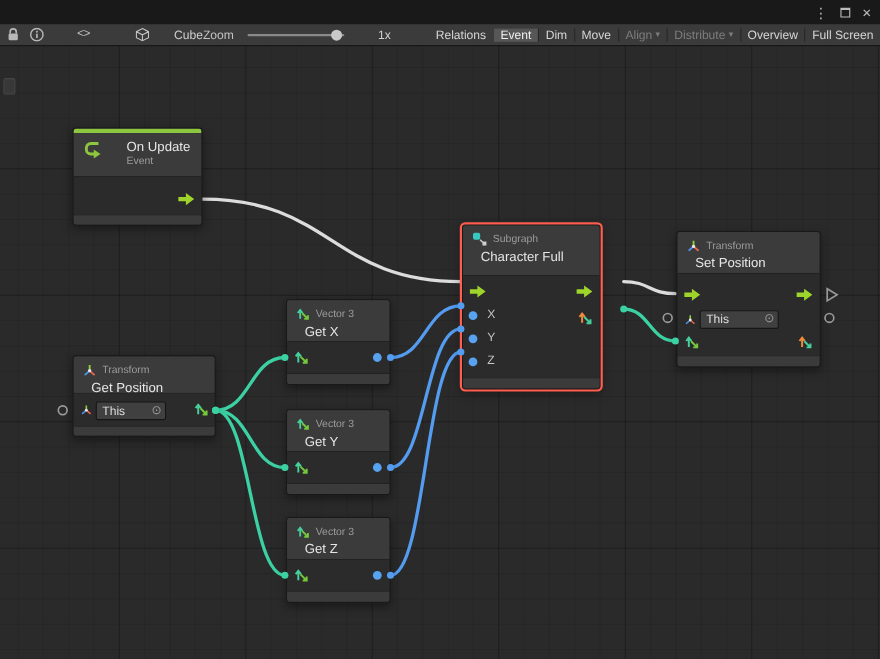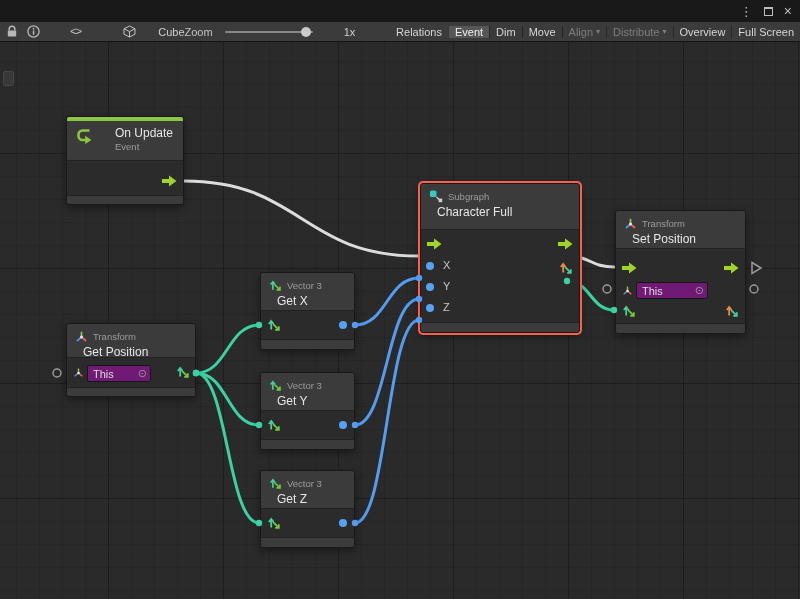--- a/index.html
+++ b/index.html
@@ -49,21 +49,21 @@
   .sub{font-size:9.5px;color:#9c9c9c}
   .ntitle{font-size:12px;color:#e6e6e6;margin:2px 0 0 8px;white-space:nowrap}
   .head.ev{display:flex;align-items:flex-start;gap:20px;border-radius:0}
   .head.ev .ntitle{margin:0}
   .head.ev .sub{margin-top:1px}
   .nbody{position:relative;background:#2b2b2b;flex:0 0 auto}
   .nfoot{flex:1;background:#3b3b3b;border-top:1px solid #222;border-radius:0 0 2px 2px}
   .abs{position:absolute}
   .dot{width:8px;height:8px;border-radius:50%;background:#57a3f1;display:inline-block}
   .plabel{font-size:11px;color:#c6c6c6}
-  .field{position:absolute;height:17px;background:#701a75;border:1px solid #161616;border-radius:2px;
+  .field{position:absolute;height:17px;background:#404040;border:1px solid #161616;border-radius:2px;
     display:flex;align-items:center;padding:0 3px 0 5px;font-size:11px;color:#dedede}
   .field .tgt{margin-left:auto;color:#9a9a9a;font-size:11px;line-height:1}
   .i11{width:11px;height:11px}.i13{width:13px;height:13px}.i14{width:14px;height:14px}
   .i15x12{width:15px;height:12px}.i20{width:20px;height:20px}
 </style>
 </head>
 <body>
 
 <svg width="0" height="0" style="position:absolute">
   <defs>
@@ -284,21 +284,21 @@
   </div>
   <div class="nbody" style="height:28px">
     <svg class="abs i14" style="left:6px;top:7px">
         <use href="#sym-veca"></use>
       </svg>
     <span class="abs dot" style="right:7px;top:10px"></span>
   </div>
   <div class="nfoot"></div>
 </div>
 
-<div class="node selected" style="left:420px;top:183px;width:160px;height:150px">
+<div class="node selected" style="left:420px;top:204px;width:126px;height:150px">
   <div class="head" style="height:46px">
     <div class="r1">
       <svg class="i14">
           <use href="#sym-sub"></use>
         </svg>
       <span class="sub">Subgraph</span>
     </div>
     <div class="ntitle">Character Full</div>
   </div>
   <div class="nbody" style="height:92px">

